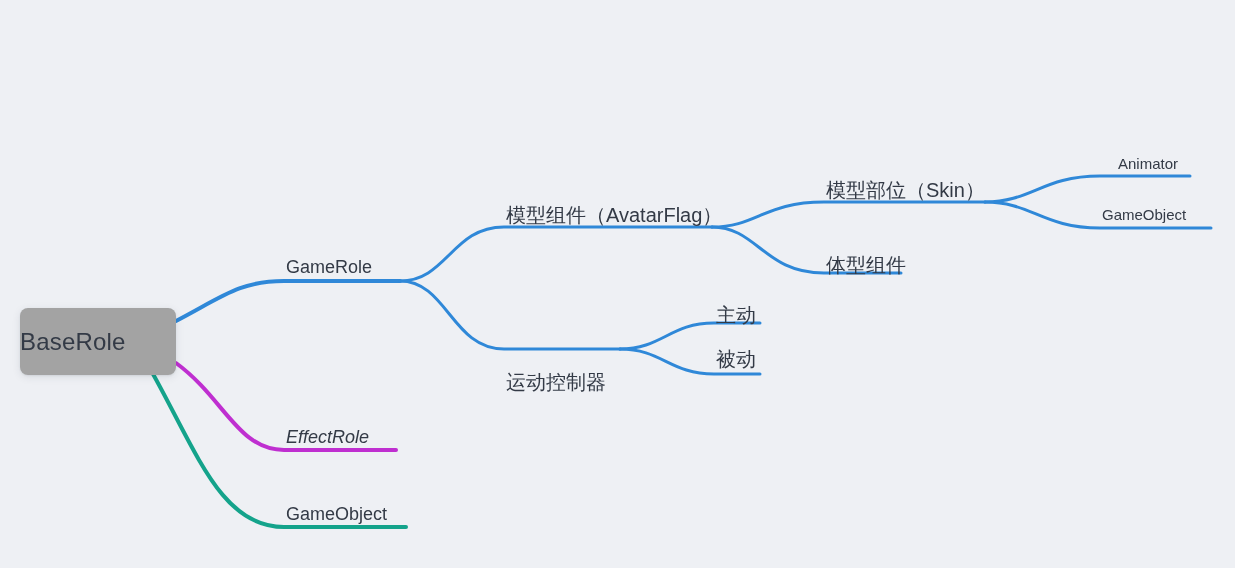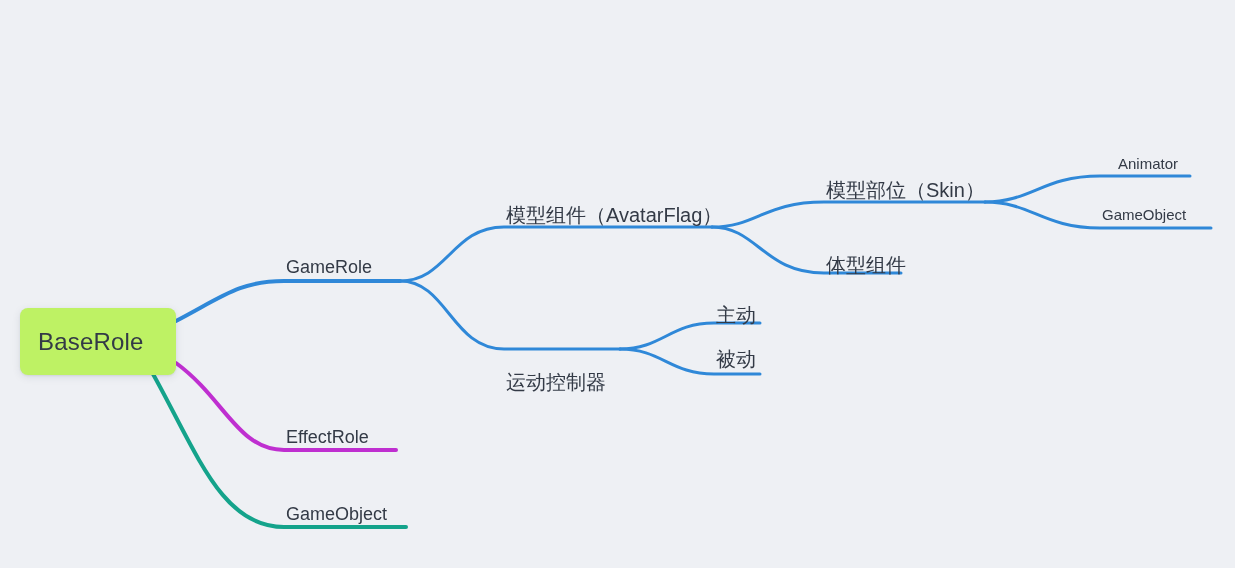--- a/index.html
+++ b/index.html
@@ -26,26 +26,25 @@
   }
   .edge-main{
     fill:none;
     stroke-width:4;
     stroke-linecap:round;
   }
   .root-card{
     position:absolute;
     left:20px;top:308px;
     width:156px;height:67px;
-    background:#bef264;
+    background:#a3a3a3;
     border-radius:8px;
     box-shadow:0 2px 8px rgba(40,50,70,0.10), 0 1px 2px rgba(40,50,70,0.08);
     display:flex;
     align-items:center;
-    padding-left:18px;
     box-sizing:border-box;
     cursor:pointer;
   }
   .root-card .root-label{
     font-size:24px;
     color:#333a46;
     font-weight:500;
     letter-spacing:0.2px;
   }
   .node-label{
@@ -78,21 +77,21 @@
     <path class="edge" d="M620,349 C662,349 670,323 714,323 L760,323" stroke="#2f88d8"></path>
     <path class="edge" d="M620,349 C662,349 670,374 714,374 L760,374" stroke="#2f88d8"></path>
   </svg>
 
   <div class="root-card">
     <span class="root-label">BaseRole</span>
   </div>
 
   <div class="node-label lvl1" style="left:286px;top:258px;">GameRole</div>
 
-  <div class="node-label lvl1" style="left:286px;top:428px;">EffectRole</div>
+  <div class="node-label lvl1" style="left:286px;top:428px;font-style:italic;">EffectRole</div>
 
   <div class="node-label lvl1" style="left:286px;top:505px;">GameObject</div>
 
   <div class="node-label lvl2" style="left:506px;top:205px;">模型组件（AvatarFlag）</div>
 
   <div class="node-label lvl2" style="left:506px;top:332px;margin-top:40px;">运动控制器</div>
 
   <div class="node-label lvl3" style="left:826px;top:180px;">模型部位（Skin）</div>
 
   <div class="node-label lvl3" style="left:826px;top:255px;text-align:right;">体型组件</div>

